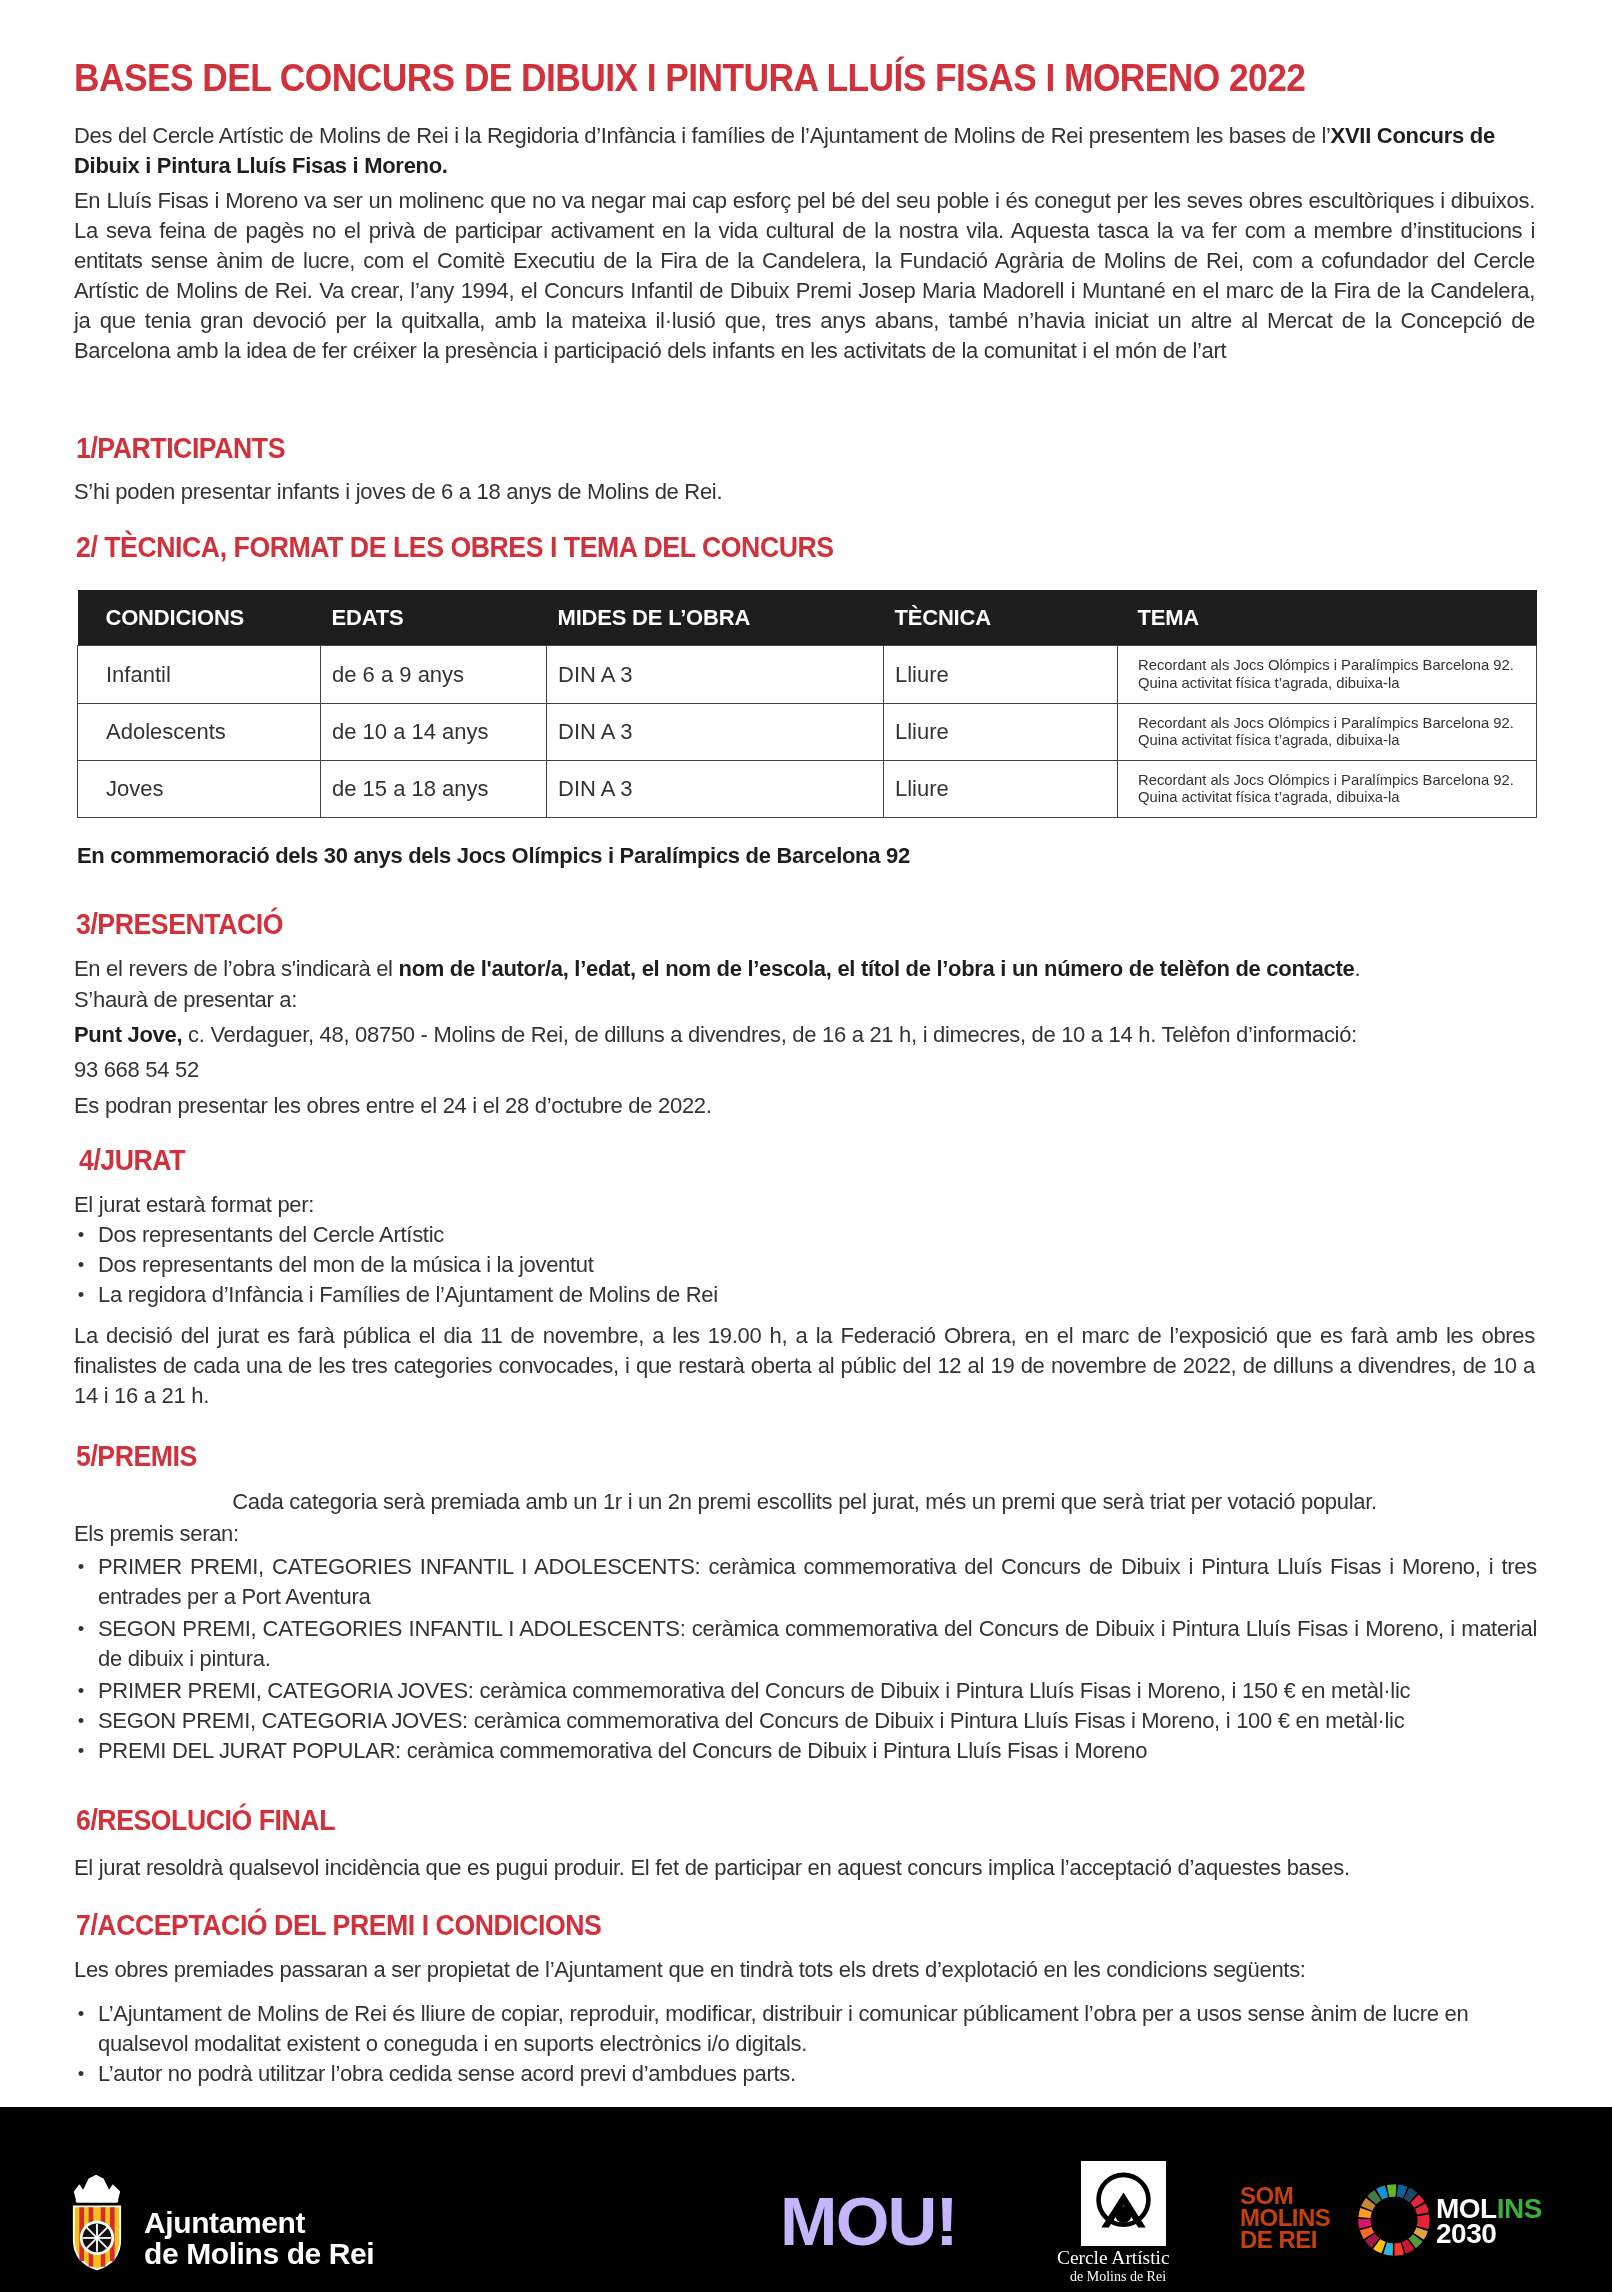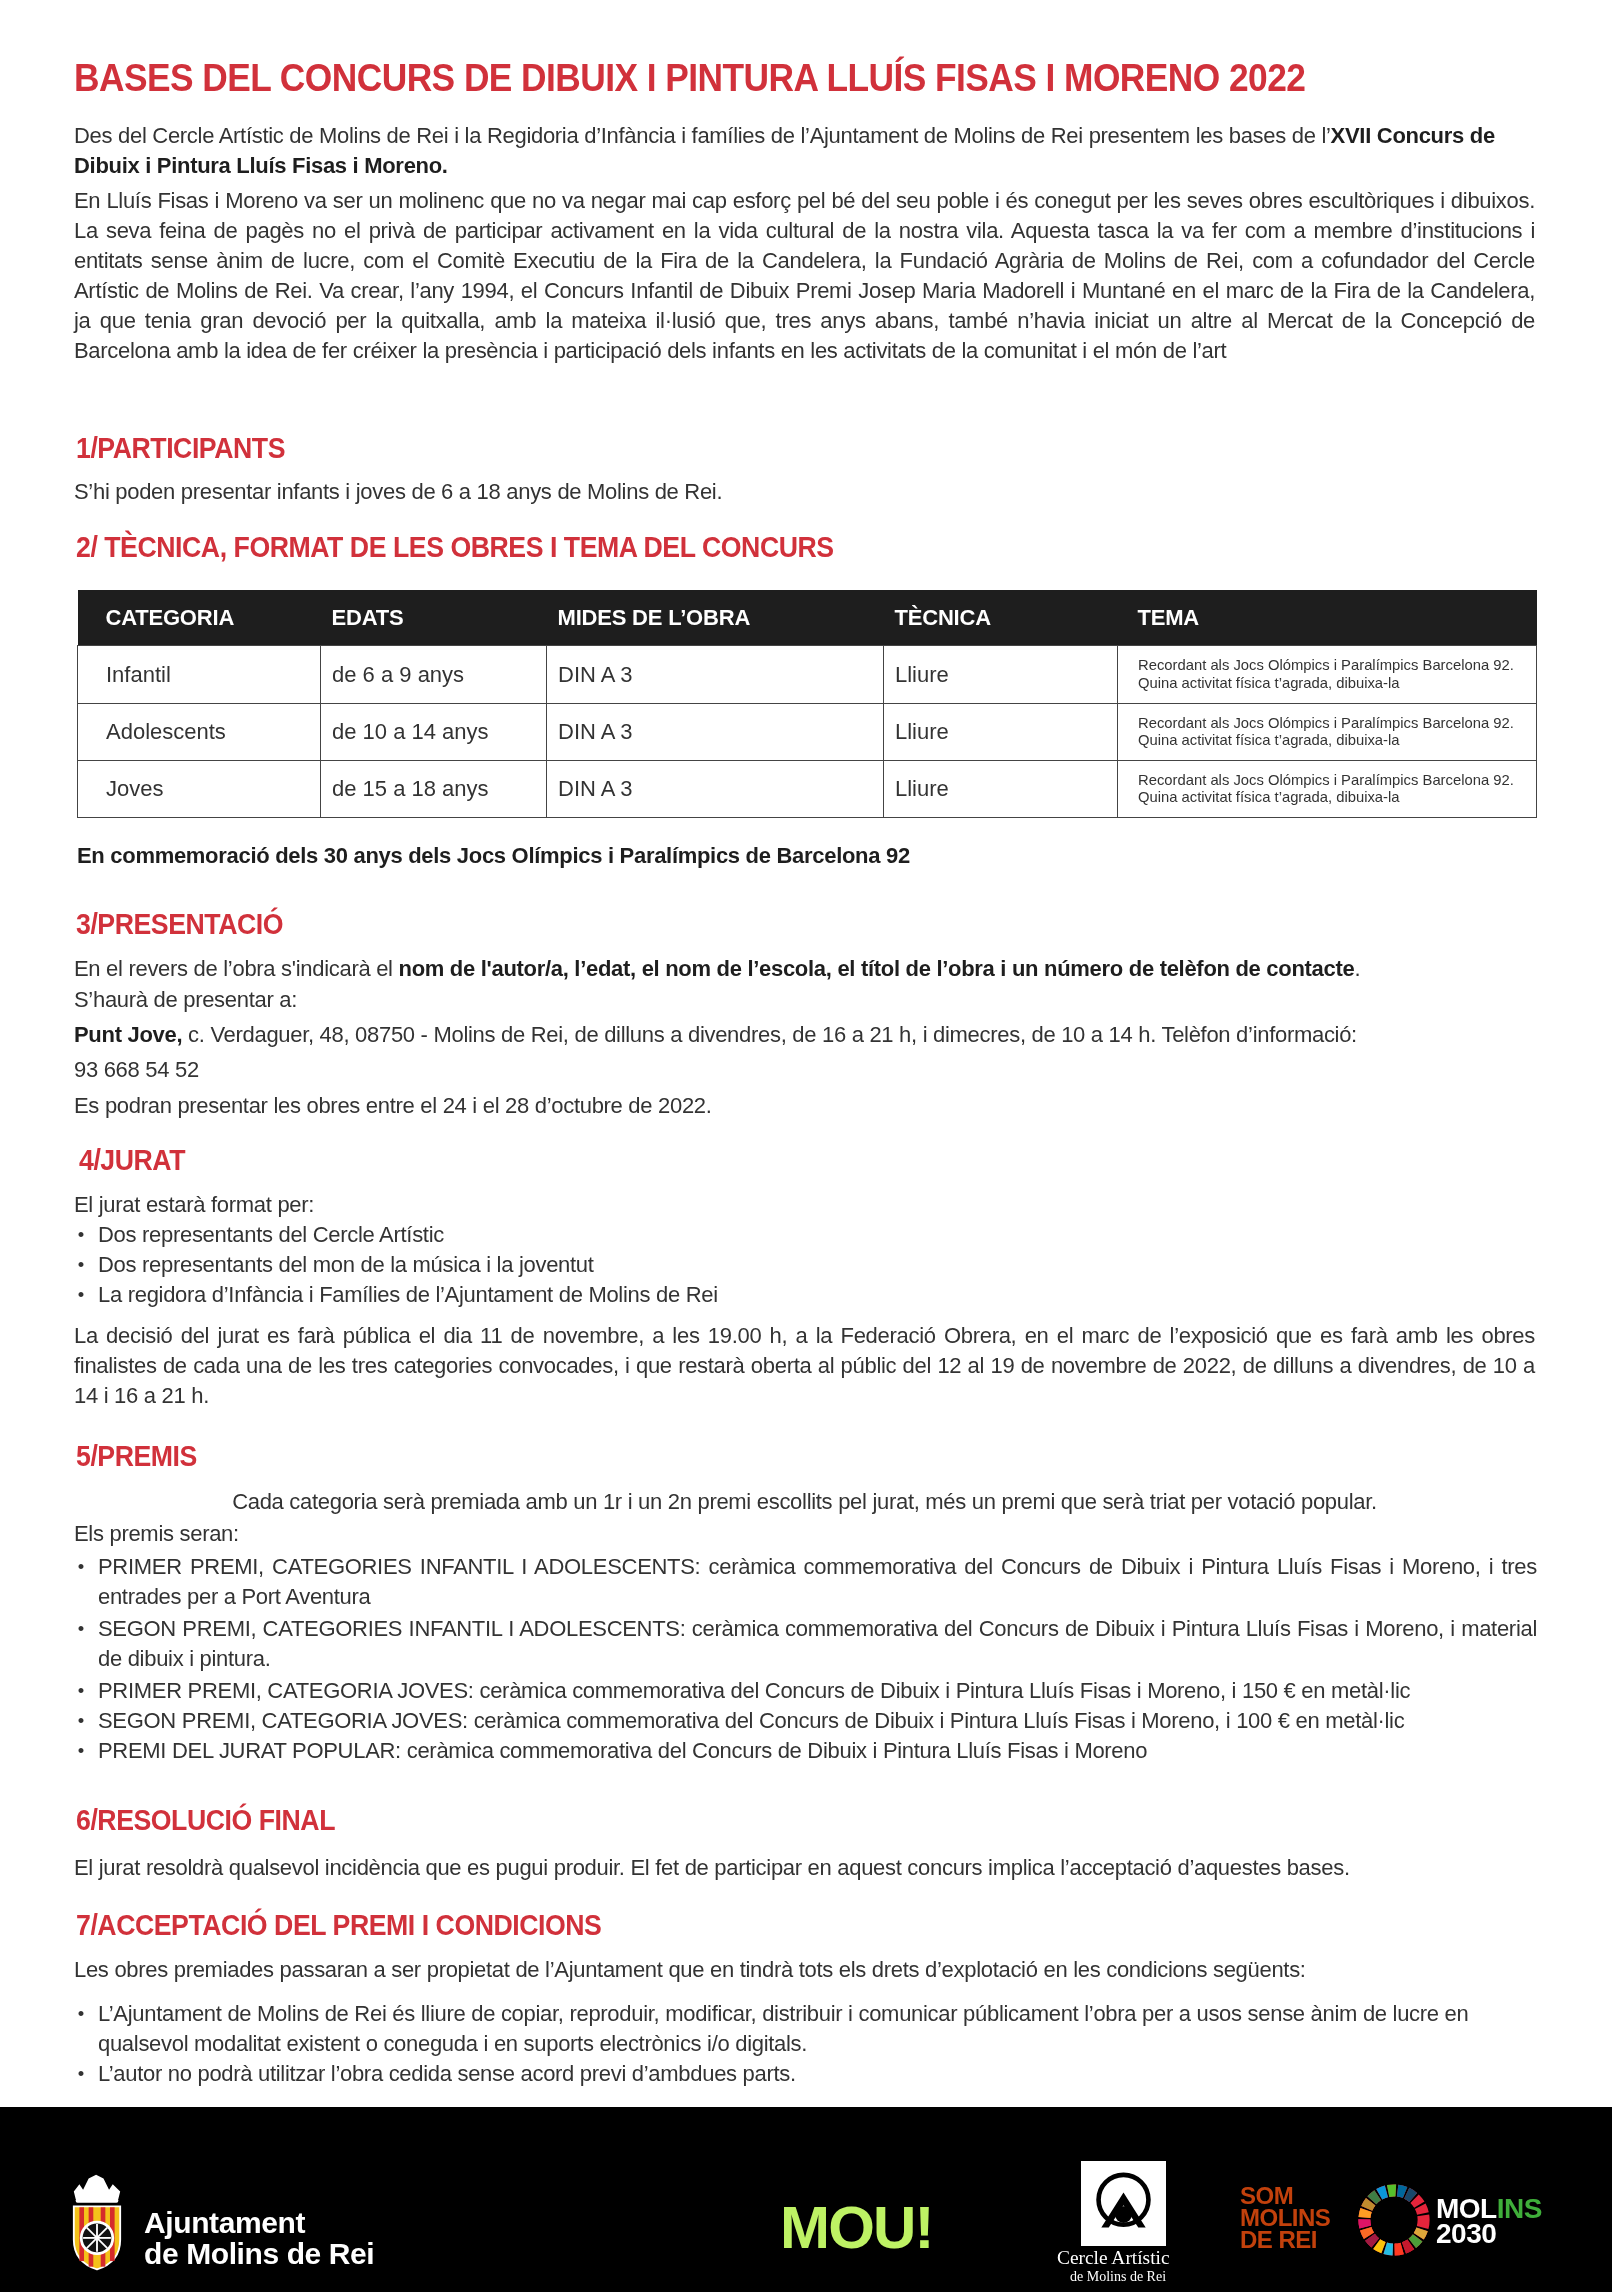--- a/index.html
+++ b/index.html
@@ -16,21 +16,21 @@
   
   .tbl { position:absolute; left:77px; top:590px; width:1460px; border-collapse:collapse; font-size:22px; color:#333; }
   .tbl th { background:#1e1e1e; color:#fff; font-weight:bold; text-align:left; height:55px; padding:0 0 0 28px; font-size:22px; letter-spacing:-0.2px; }
   .tbl th:nth-child(2), .tbl th:nth-child(3), .tbl th:nth-child(4), .tbl th:nth-child(5) { padding-left:11px; }
   .tbl td { border:1.4px solid #444; padding:0 0 0 11px; height:56px; vertical-align:middle; }
   .tbl td:first-child { padding-left:28px; }
   .tbl td.tema { font-size:14.8px; line-height:17.5px; padding-left:20px; color:#333; }
   .tbl tr.r1 td { height:57px; }
   .footer { position:absolute; left:0; top:2107px; width:1612px; height:186px; background:#000; }
   .f-ajt-text { position:absolute; left:144px; top:100px; color:#fff; font-weight:bold; font-size:30px; line-height:31px; letter-spacing:-0.4px; }
-  .mou { position:absolute; left:780px; top:78px; color:#bef264; font-weight:bold; font-size:60px; line-height:85px; letter-spacing:-1.8px; }
+  .mou { position:absolute; left:780px; top:72px; color:#c4b5fd; font-weight:bold; font-size:69px; line-height:85px; letter-spacing:-1.8px; }
   .cercle-box { position:absolute; left:1081px; top:54px; width:81px; width:85px; height:85px; background:#fff; }
   .cercle-t1 { position:absolute; left:1057px; top:140px; color:#fff; font-family:"Liberation Serif", serif; font-size:19.4px; white-space:nowrap; }
   .cercle-t2 { position:absolute; left:1070px; top:162px; color:#fff; font-family:"Liberation Serif", serif; font-size:14px; white-space:nowrap; }
   .som { position:absolute; left:1240px; top:78px; color:#c2410c; font-weight:bold; font-size:24px; line-height:22px; letter-spacing:-0.5px; }
   .molins2030 { position:absolute; left:1436px; top:89px; color:#fff; font-weight:bold; font-size:28px; line-height:25px; letter-spacing:-0.5px; }
   .molins2030 .g { color:#3fae3a; }
 </style>
 </head>
 <body>
 
@@ -51,21 +51,21 @@
   <table class="tbl">
     <colgroup>
       <col style="width:243px">
         <col style="width:226px">
         <col style="width:337px">
         <col style="width:234px">
         <col>
     </colgroup>
     <thead>
       <tr>
-        <th>CATEGORIA</th>
+        <th>CONDICIONS</th>
         <th>EDATS</th>
         <th>MIDES DE L’OBRA</th>
         <th>TÈCNICA</th>
         <th style="padding-left:20px;">TEMA</th>
       </tr>
     </thead>
     <tbody>
       <tr class="r1">
         <td>Infantil</td>
         <td>de 6 a 9 anys</td>

